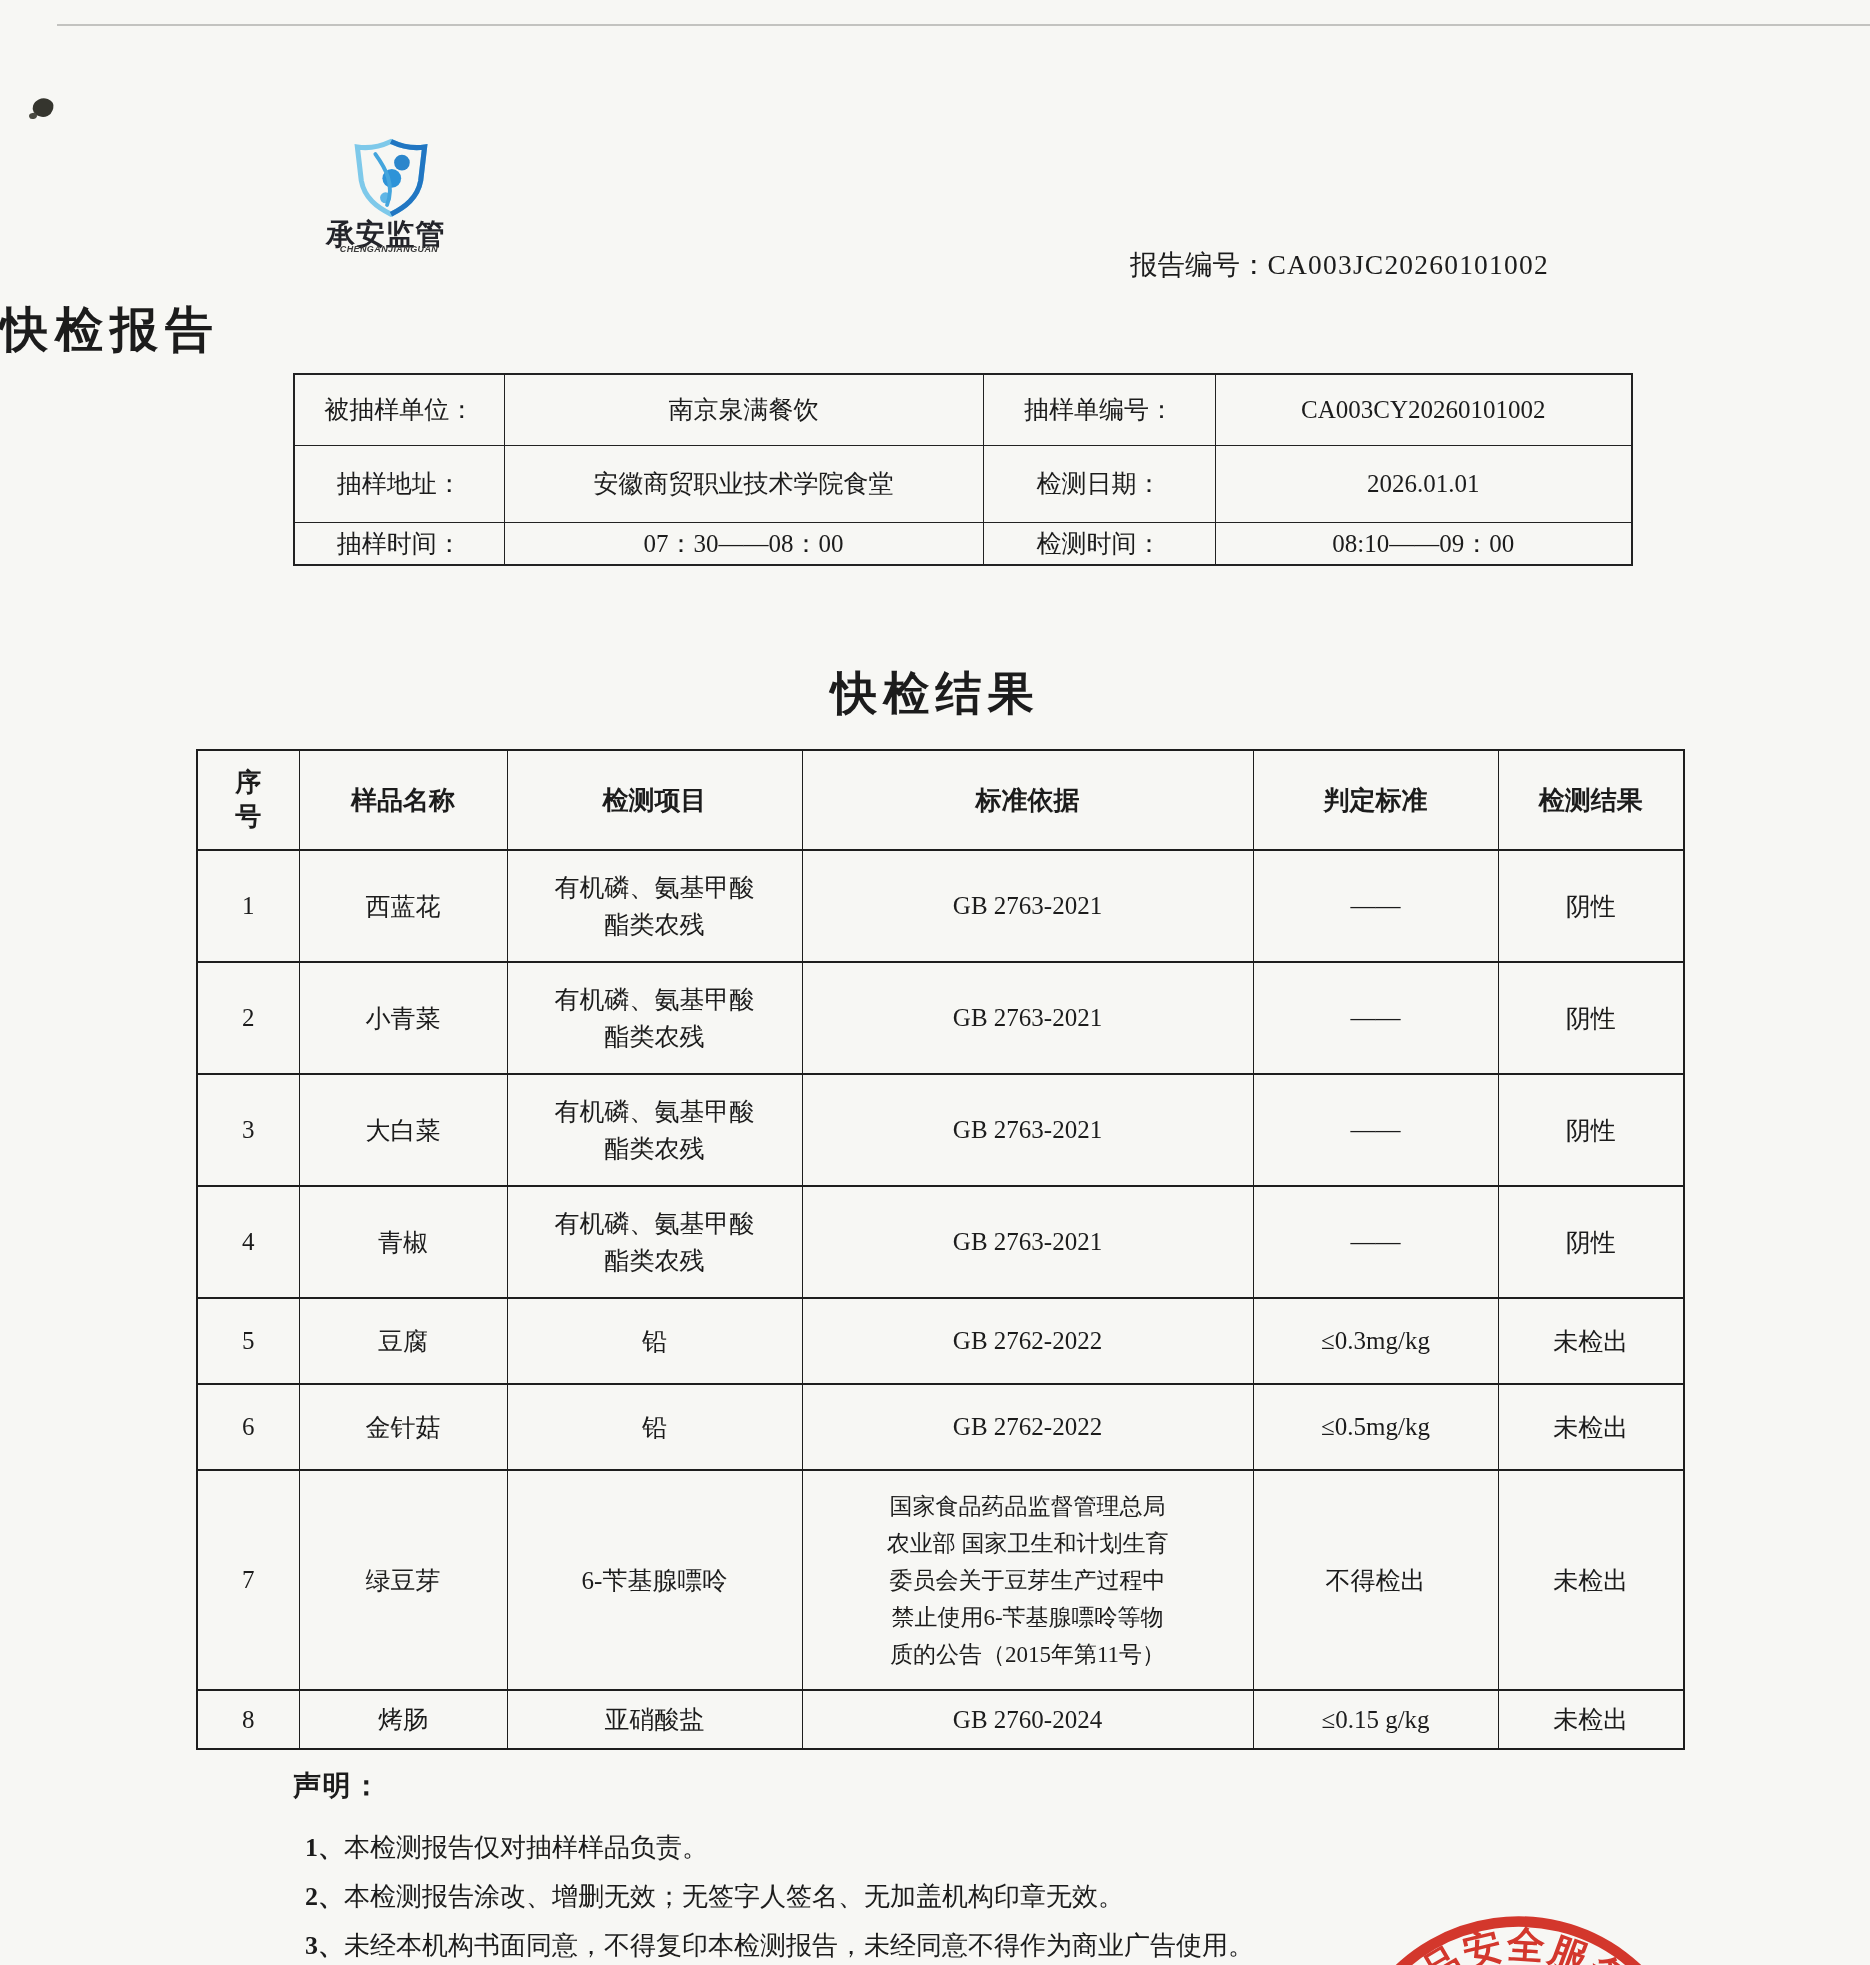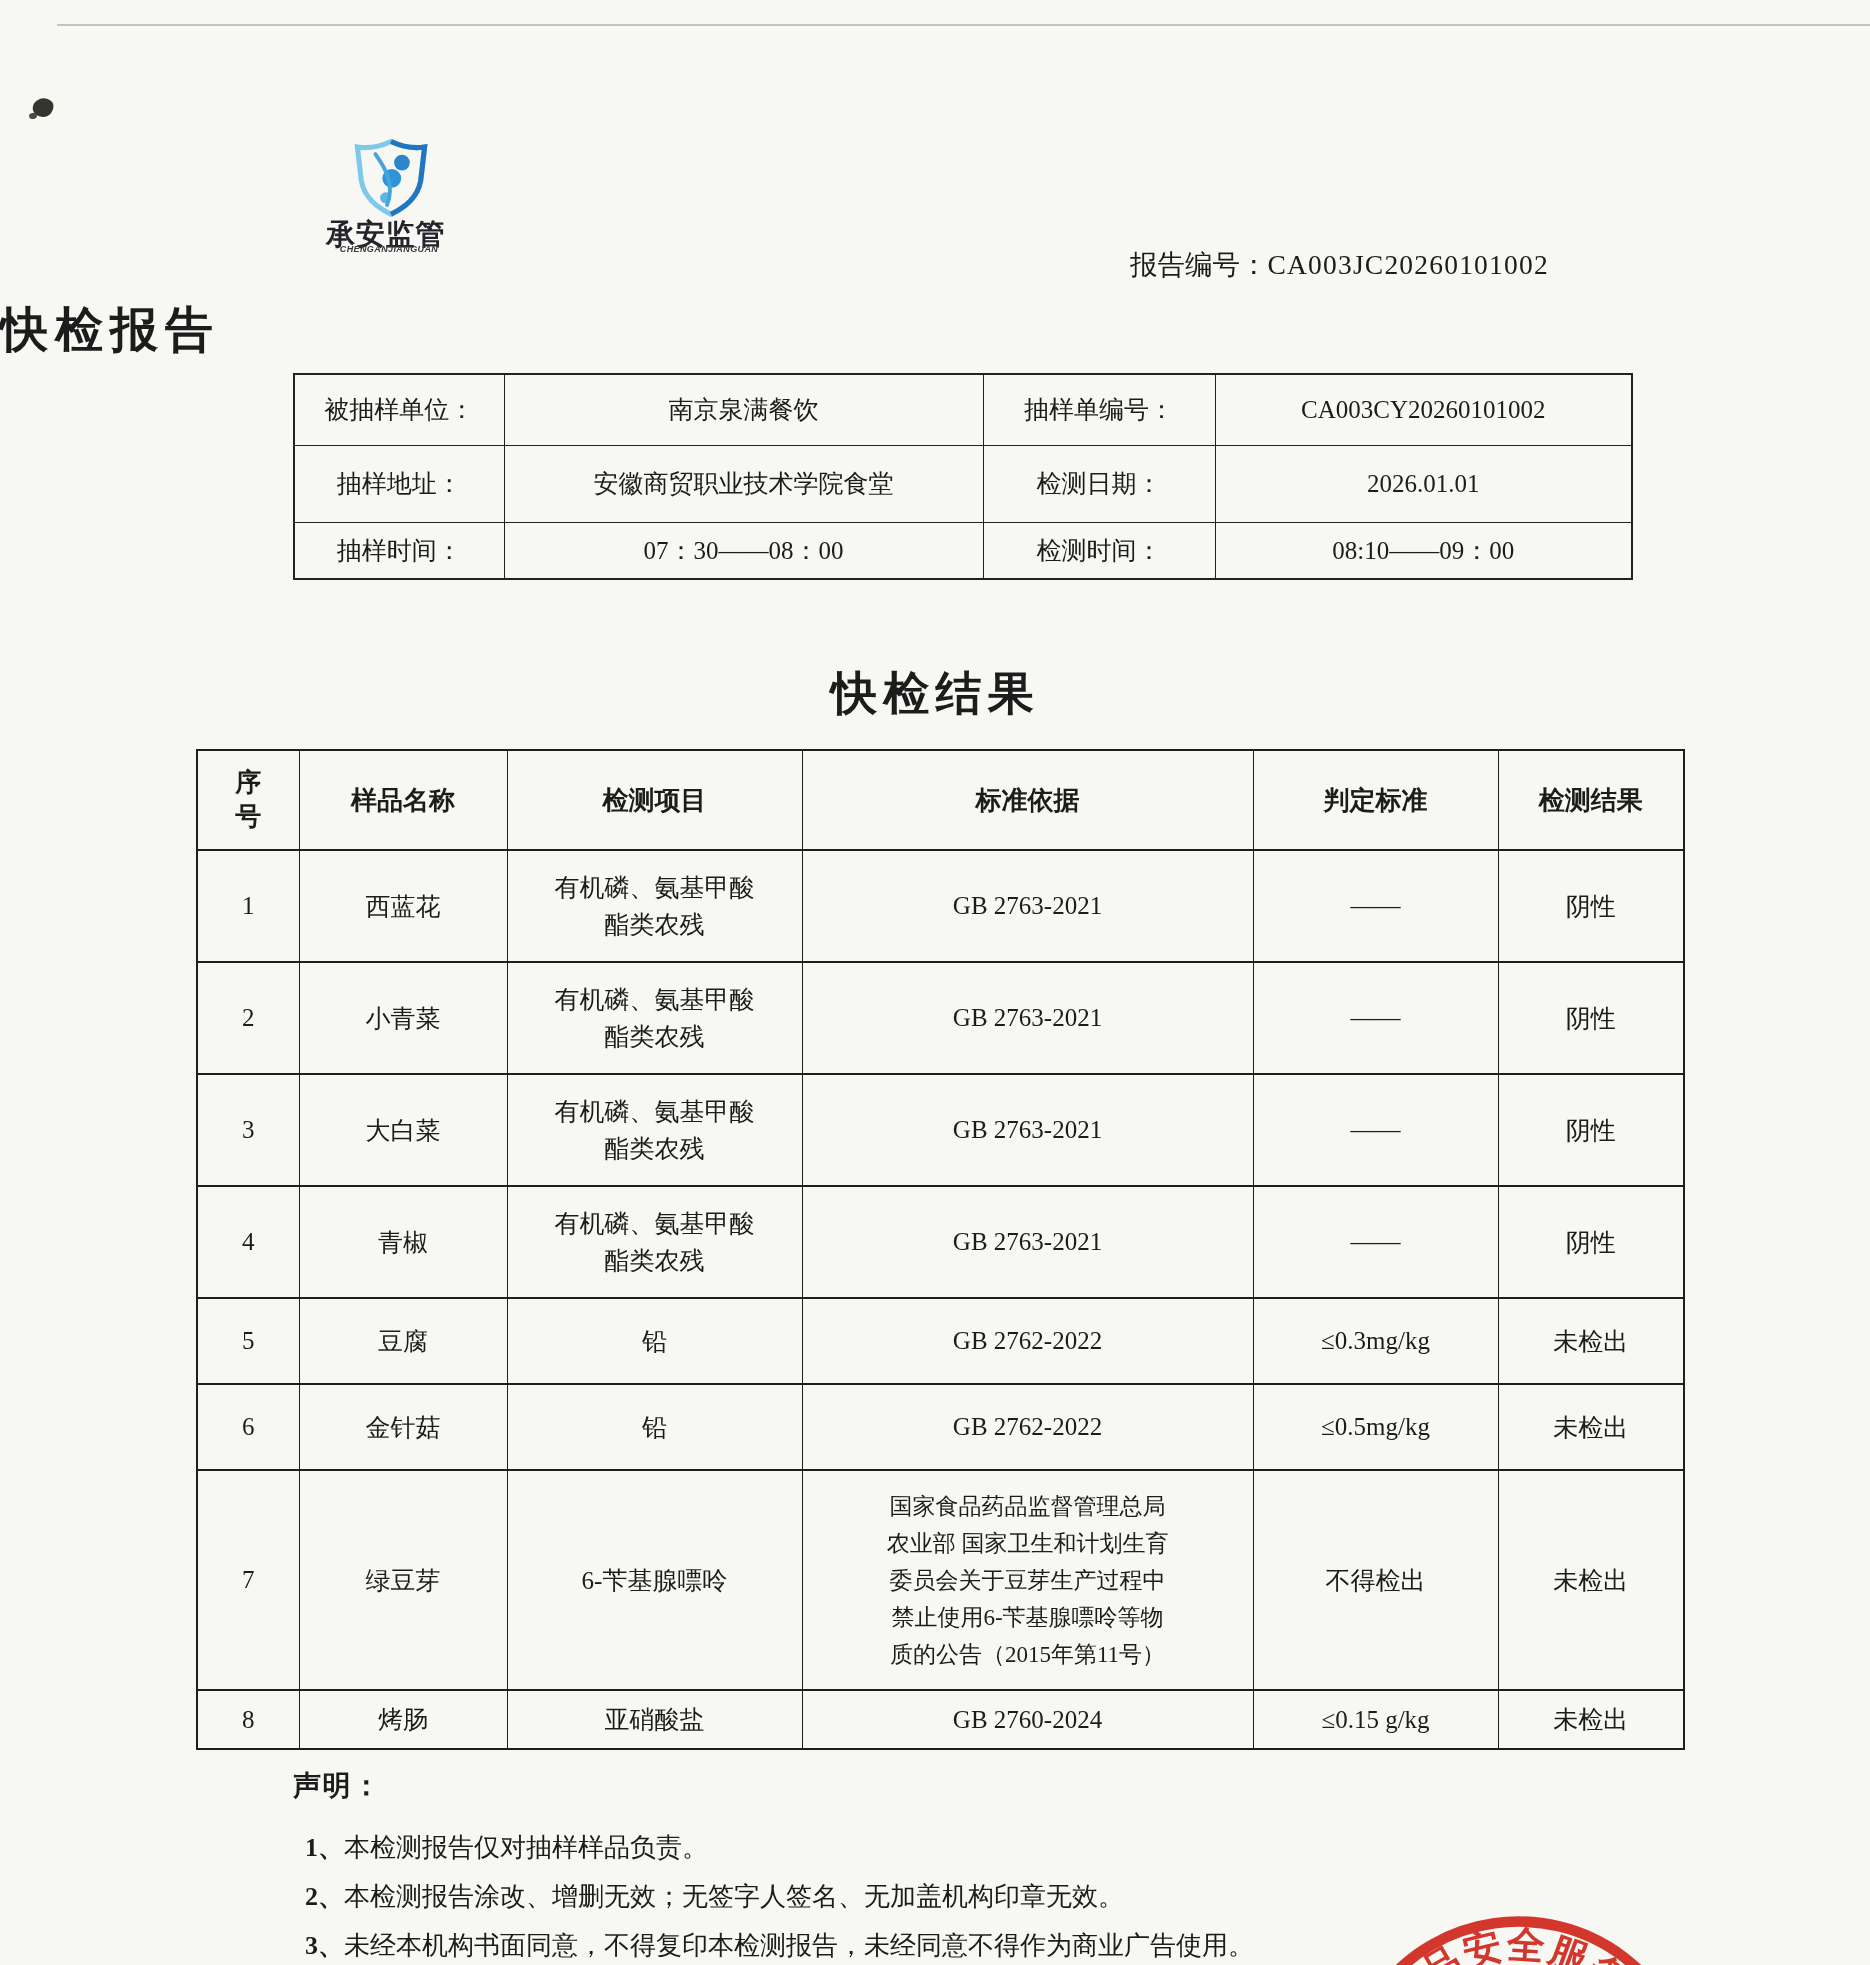--- a/index.html
+++ b/index.html
@@ -27,21 +27,21 @@
 
   
   .title1{left:0;right:0;top:298px;font-size:48px;font-weight:bold;letter-spacing:7px;}
   .title2{left:0;right:0;top:663px;text-align:center;font-size:46px;font-weight:bold;letter-spacing:6.3px;}
 
   
   table{border-collapse:collapse;table-layout:fixed;}
   .info-table{left:293px;top:373px;width:1338px;}
   .info-table td{border-left:1.2px solid #222;border-top:1.6px solid #222;text-align:center;vertical-align:middle;font-size:25px;padding:0 3.1px;overflow:hidden;}
   .info-table{border:2px solid #222;}
-  .ir1{height:75px}.ir2{height:71px}.ir3{height:77px}.ir4{height:57px}
+  .ir1{height:75px}.ir2{height:71px}.ir3{height:77px}.ir4{height:43px}
 
   
   .res-table{left:196px;top:749px;width:1486px;border:2.4px solid #1e1e1e;padding-left:15px;}
   .res-table td,.res-table th{border-left:1.2px solid #1e1e1e;border-top:2px solid #1e1e1e;text-align:center;vertical-align:middle;font-size:25px;padding:0 2.4px;overflow:hidden;font-weight:normal;}
   .res-table th{font-weight:bold;font-size:26px;}
   .r255{height:100px}.r285{height:112px}.r220{height:86px}.r560{height:220px}.r150{height:59px}
   .seq-head{display:inline-block;width:28px;line-height:34px;}
   .item-wrap{display:inline-block;width:215px;line-height:37px;}
   .std-long{display:inline-block;width:293px;font-size:23px;line-height:37px;}
 

